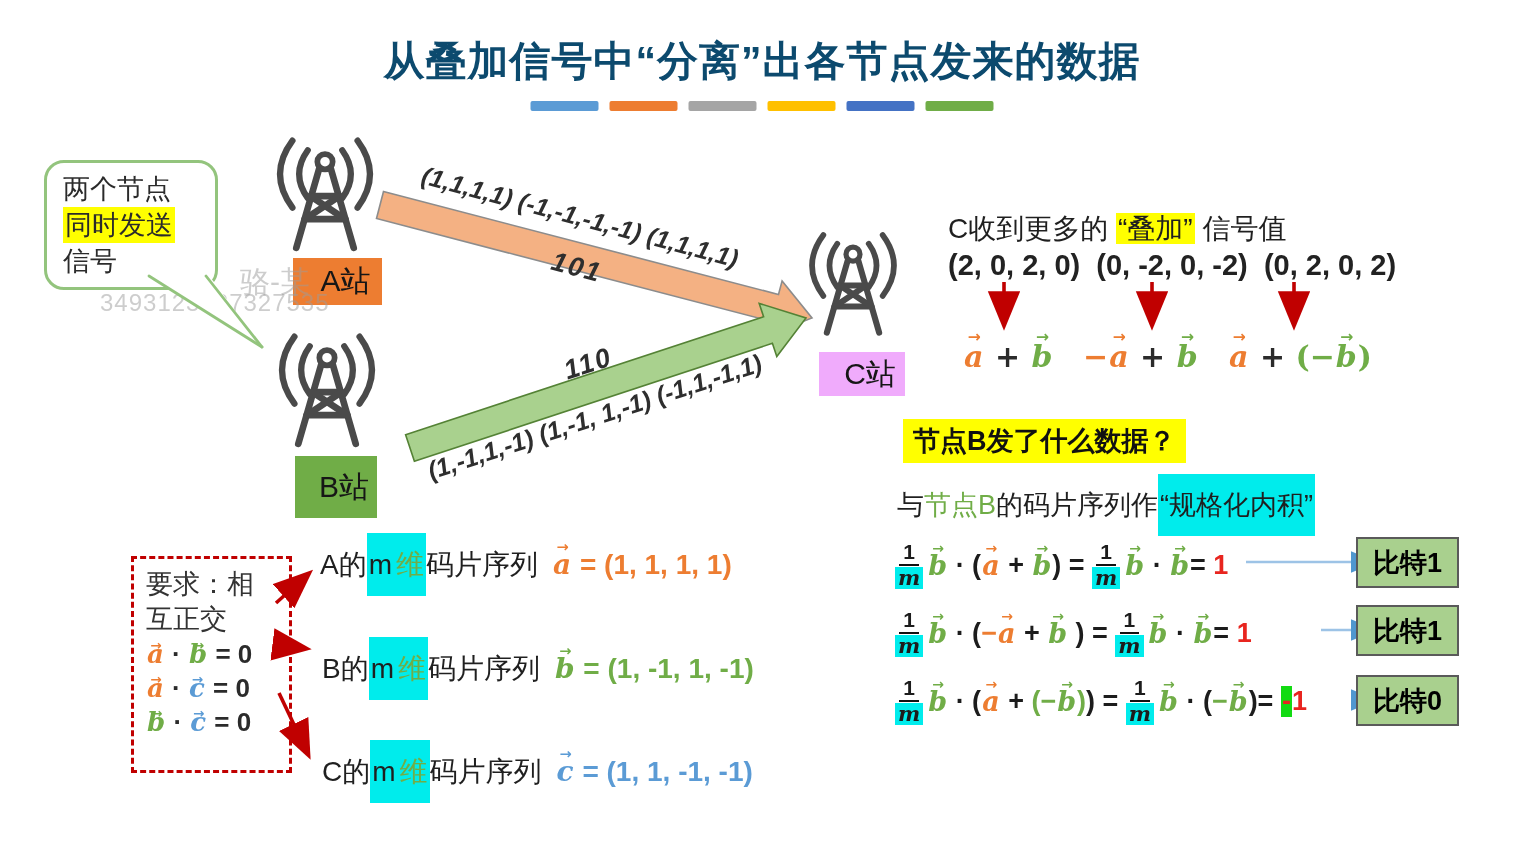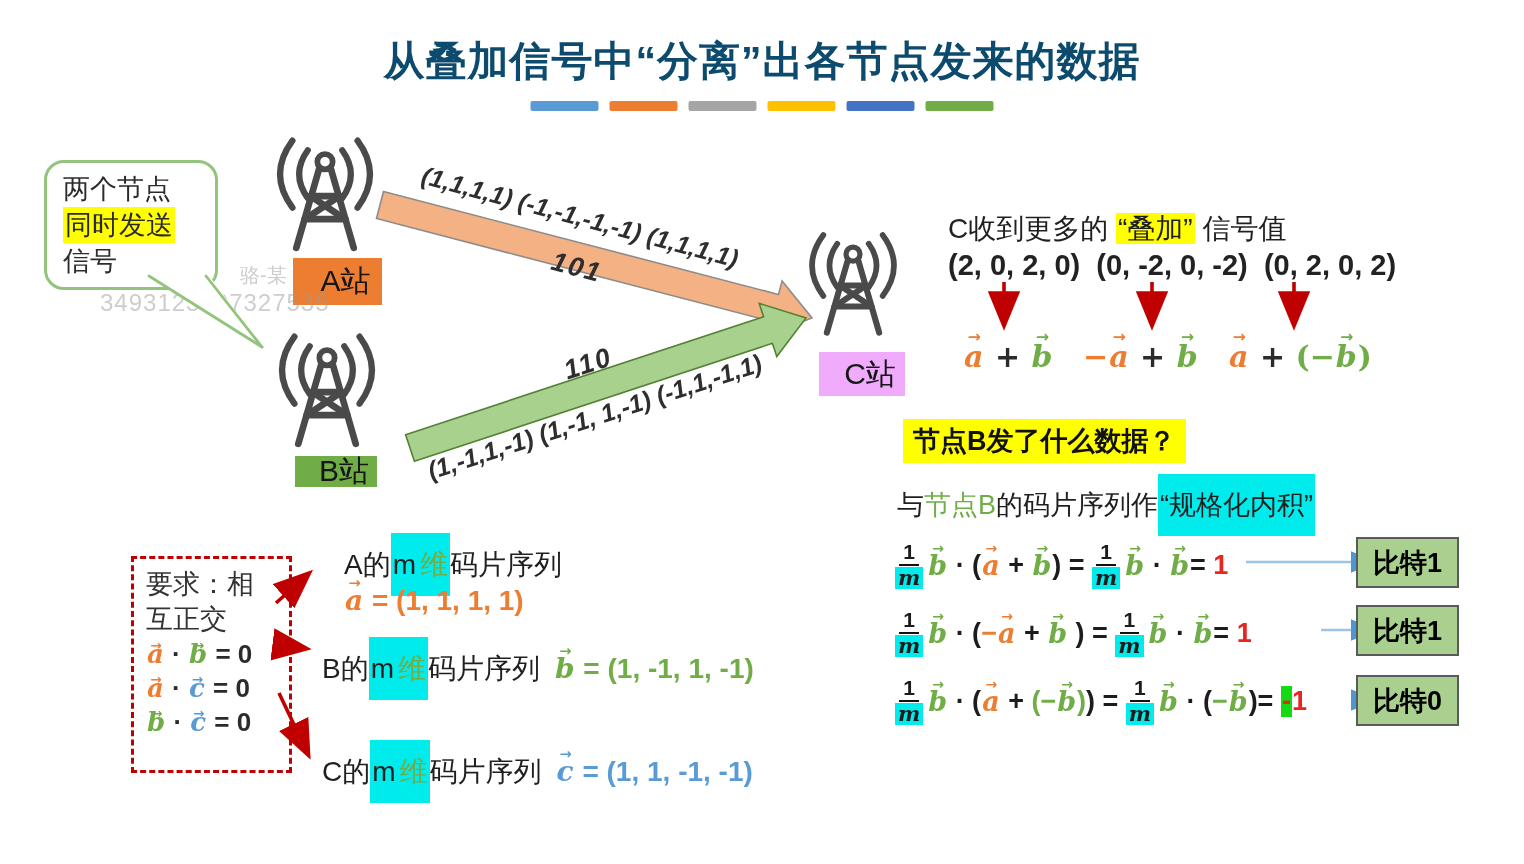--- a/index.html
+++ b/index.html
@@ -18,33 +18,33 @@
   .bars span{display:block;width:68px;height:10px;border-radius:2px;}
 
   
   .bubble{left:44px;top:160px;width:152px;height:116px;border:3px solid #93c47d;
           border-radius:20px;background:#fff;padding:8px 0 0 16px;font-size:27px;line-height:36px;}
   .hl-y{background:#ffff00;padding:3px 2px;}
 
   
   .station{font-size:30px;font-weight:500;color:#161616;display:flex;align-items:center;justify-content:center;padding-left:16px;}
   .stA{left:293px;top:258px;width:73px;height:47px;background:#ED7D31;}
-  .stB{left:295px;top:456px;width:66px;height:31px;background:#70AD47;}
+  .stB{left:295px;top:456px;width:66px;height:62px;background:#70AD47;}
   .stC{left:819px;top:352px;width:70px;height:44px;background:#f0abfc;}
 
   
   .rot{transform-origin:left top;font-weight:bold;font-style:italic;color:#2e2e2e;white-space:pre;}
   .sigA{left:426px;top:161px;transform:rotate(15deg);font-size:25px;}
   .sigB{left:424px;top:458px;transform:rotate(-18.2deg);font-size:25px;}
   .codeA{left:556px;top:246px;transform:rotate(15deg);font-size:27px;letter-spacing:2px;}
   .codeB{left:560px;top:357px;transform:rotate(-18.2deg);font-size:27px;letter-spacing:2px;}
 
   
   .wm{color:#9c9c9c;opacity:.5;z-index:3;}
-  .wm-name{left:240px;top:262px;font-size:20px;}
+  .wm-name{left:240px;top:262px;font-size:30px;}
   .wm-id{left:100px;top:289px;font-size:24px;letter-spacing:1px;}
 
   
   .seg-line{white-space:pre;}
   .recv-head{left:948px;top:210px;font-size:28px;color:#1f1f1f;}
   .recv-vals{left:948px;top:249px;font-size:29px;font-weight:600;color:#222;white-space:pre;}
   .sum{font-family:"DejaVu Serif",serif;font-size:30px;font-weight:bold;color:#1f1f1f;white-space:pre;}
   .sum1{left:963px;top:339px;} .sum2{left:1083px;top:339px;} .sum3{left:1228px;top:339px;}
 
   .question{left:903px;top:419px;background:#ffff00;font-size:27px;font-weight:600;
@@ -72,21 +72,21 @@
            display:flex;align-items:center;justify-content:center;font-size:27px;font-weight:600;color:#000000;}
   .bit1{top:537px;} .bit2{top:605px;} .bit3{top:675px;}
 
   
   .req{left:131px;top:556px;width:143px;height:203px;border:3.5px dashed #C00000;
        padding:8px 0 0 12px;font-size:27px;color:#333;line-height:35px;}
   .req-math{font-size:26px;font-weight:bold;line-height:34px;white-space:pre;}
 
   
   .chip-row{display:flex;align-items:baseline;font-size:28px;color:#1f1f1f;white-space:pre;}
-  .chipA{left:330px;top:546px;flex-direction:column;} .chipB{left:322px;top:650px;} .chipC{left:322px;top:753px;}
+  .chipA{left:320px;top:546px;} .chipB{left:322px;top:650px;} .chipC{left:322px;top:753px;}
   .chip-val{font-weight:bold;margin-left:14px;font-size:28px;}
 </style>
 </head>
 <body>
 
 <div id="canvas">
 
   <svg id="bg-layer" class="layer" width="1524" height="864" viewBox="0 0 1524 864">
     <defs>
       <marker id="redhead" orient="auto" markerWidth="12" markerHeight="10" refX="8" refY="4.5">

